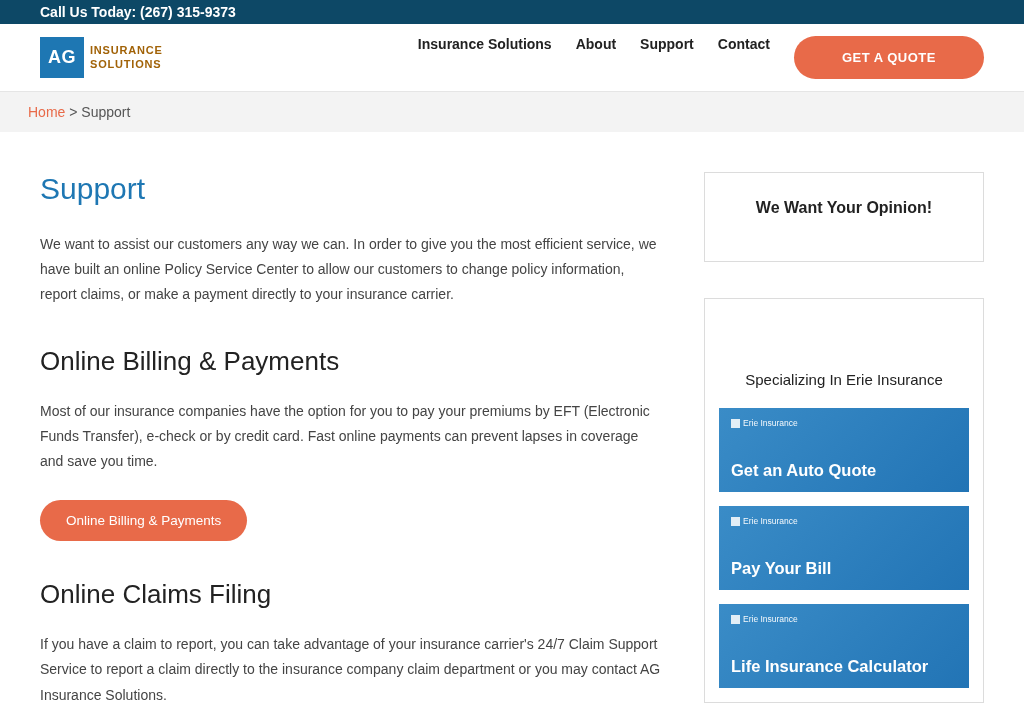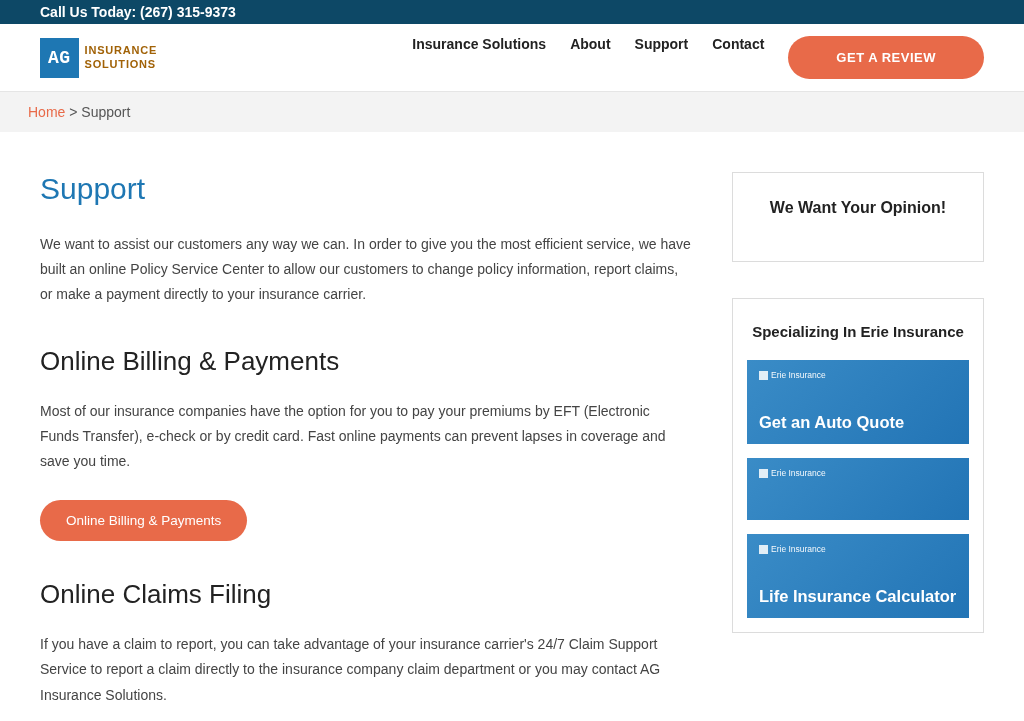--- a/index.html
+++ b/index.html
@@ -2,41 +2,41 @@
 <html><head>
 <meta charset="utf-8">
 <style>
 * { margin: 0; padding: 0; box-sizing: border-box; }
 body { font-family: -apple-system, BlinkMacSystemFont, 'Segoe UI', Arial, sans-serif; color: #333; background: #fff; }
 .topbar { background: #0d4866; color: #fff; padding: 4px 0; }
 .topbar-inner { max-width: 1024px; margin: 0 auto; padding: 0 40px; font-size: 14px; font-weight: 600; }
 .header { background: #fff; border-bottom: 1px solid #e5e5e5; }
 .header-inner { max-width: 1024px; margin: 0 auto; padding: 12px 40px; display: flex; align-items: center; justify-content: space-between; }
 .logo { display: flex; align-items: center; gap: 6px; }
-.logo-box { background: #1e77b3; color: #fff; font-weight: 700; font-size: 18px; padding: 10px 8px; letter-spacing: 0.5px; font-family: Liberation Mono, monospace; }
+.logo-box { background: #1e77b3; color: #fff; font-weight: 700; font-size: 18px; padding: 10px 8px; letter-spacing: 0.5px; }
 .logo-text { color: #a16207; font-weight: 700; font-size: 11px; line-height: 1.2; letter-spacing: 0.8px; }
 .nav { display: flex; align-items: flex-start; gap: 24px; }
 .nav a { color: #222; text-decoration: none; font-size: 14px; font-weight: 600; }
 .btn-quote { background: #e86a49; color: #fff; border: none; border-radius: 24px; padding: 14px 48px; font-size: 13px; font-weight: 700; letter-spacing: 0.5px; cursor: pointer; }
 .breadcrumb { background: #f3f3f3; padding: 12px 0; }
 .breadcrumb-inner { max-width: 1024px; margin: 0 auto; padding: 0 28px; font-size: 14px; }
 .breadcrumb-home { color: #e86a49; text-decoration: none; }
 .breadcrumb-sep, .breadcrumb-current { color: #555; }
 .main { max-width: 1024px; margin: 0 auto; padding: 40px 40px 60px; display: flex; gap: 40px; }
 .content { flex: 1; }
-.sidebar { width: 252px; }
+.sidebar { width: 280px; }
 h1 { color: #1e77b3; font-size: 30px; font-weight: 500; margin-bottom: 26px; }
 h2 { color: #222; font-size: 26px; font-weight: 500; margin-top: 38px; margin-bottom: 22px; }
 p { color: #444; font-size: 14px; line-height: 1.8; margin-bottom: 12px; }
 .btn-action { background: #e86a49; color: #fff; border: none; border-radius: 22px; padding: 13px 26px; font-size: 13.5px; font-weight: 500; cursor: pointer; margin-top: 14px; display: inline-block; text-decoration: none; }
 .card { border: 1px solid #dcdcdc; padding: 26px 18px; margin-bottom: 36px; text-align: center; }
 .card h3 { font-size: 16px; font-weight: 700; margin-bottom: 18px; color: #222; }
 .btn-review { background: #e86a49; color: #fff; border: none; border-radius: 22px; padding: 14px 38px; font-size: 12.5px; font-weight: 700; letter-spacing: 0.5px; cursor: pointer; width: 100%; }
 .erie-card { border: 1px solid #dcdcdc; padding: 24px 14px 14px; }
-.erie-card h3 { font-size: 15px; font-weight: 700; margin-bottom: 20px; color: #222; text-align: center; }
+.erie-card h3 { font-size: 15px; font-weight: 400; margin-bottom: 20px; color: #222; text-align: center; margin-top: 48px; }
 .erie-tile { background: linear-gradient(135deg, #3a8cc7 0%, #2274b5 100%); color: #fff; padding: 10px 12px 12px; margin-bottom: 14px; position: relative; cursor: pointer; min-height: 62px; display: flex; flex-direction: column; justify-content: space-between; gap: 27px; }
 .erie-tile:last-child { margin-bottom: 0; }
 .erie-brand { font-size: 8.5px; opacity: 0.95; display: flex; align-items: center; gap: 3px; }
 .erie-brand::before { content: ''; display: inline-block; width: 9px; height: 9px; background: #fff; opacity: 0.9; }
 .erie-label { font-size: 16.5px; font-weight: 700; margin-top: 6px; }
 </style>
 </head>
 <body>
 
 <div class="topbar">
@@ -50,21 +50,21 @@
       <div class="logo-text">
         <div>INSURANCE</div>
         <div>SOLUTIONS</div>
       </div>
     </div>
     <div class="nav">
       <a href="#">Insurance Solutions</a>
       <a href="#">About</a>
       <a href="#">Support</a>
       <a href="#">Contact</a>
-      <button class="btn-quote">GET A REVIEW</button>
+      <button class="btn-quote">GET A QUOTE</button>
     </div>
   </div>
 </div>
 
 <div class="breadcrumb">
   <div class="breadcrumb-inner">
     <a href="#" class="breadcrumb-home">Home</a><span class="breadcrumb-sep"> &gt; </span><span class="breadcrumb-current">Support</span>
   </div>
 </div>
 
@@ -88,20 +88,21 @@
     </div>
 
     <div class="erie-card">
       <h3>Specializing In Erie Insurance</h3>
       <div class="erie-tile">
         <div class="erie-brand">Erie Insurance</div>
         <div class="erie-label">Get an Auto Quote</div>
       </div>
       <div class="erie-tile">
         <div class="erie-brand">Erie Insurance</div>
+        <div class="erie-label">Pay Your Bill</div>
       </div>
       <div class="erie-tile">
         <div class="erie-brand">Erie Insurance</div>
         <div class="erie-label">Life Insurance Calculator</div>
       </div>
     </div>
   </div>
 </div>
 
 </body></html>

